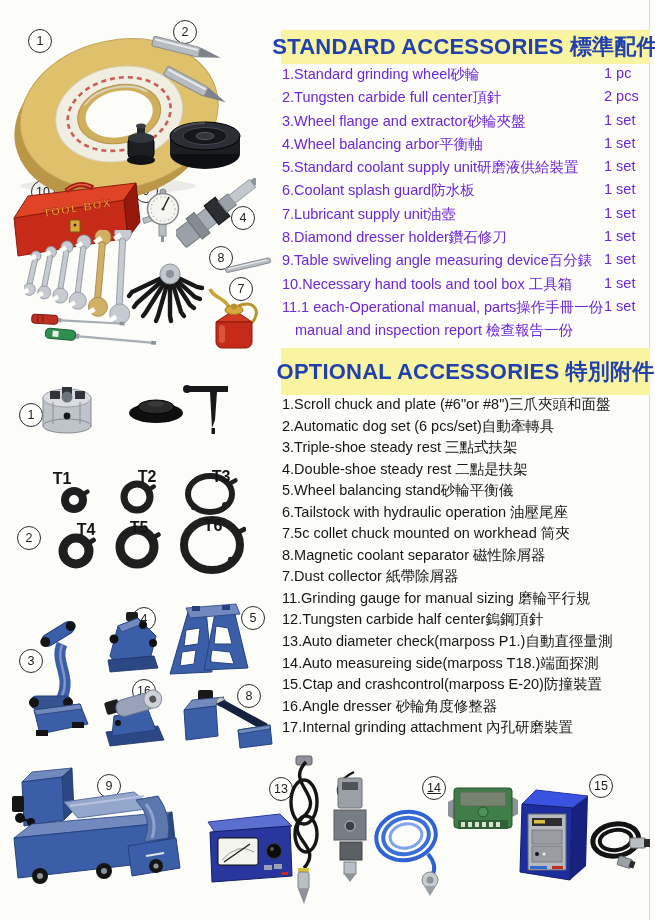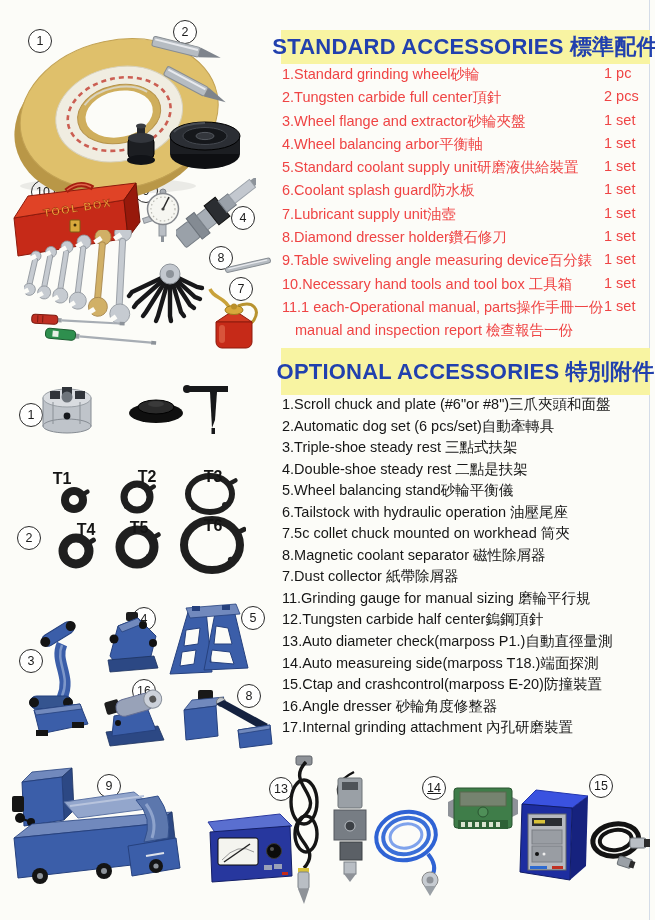--- a/index.html
+++ b/index.html
@@ -6,21 +6,21 @@
   body{background:#e8e8e8;font-family:"Liberation Sans",sans-serif;}
   .page{position:relative;width:655px;height:920px;background:#fcfcf8;overflow:hidden;}
   .fig{position:absolute;}
   .fig svg{display:block;}
   .badge{position:absolute;width:22px;height:22px;border:1.6px solid #2b2b2b;border-radius:50%;
          background:rgba(255,255,255,.85);color:#1c1c1c;font-size:12.5px;display:flex;
          align-items:center;justify-content:center;line-height:1;}
   .title{position:absolute;left:281px;width:369px;background:#f8f4a2;color:#2140ae;
          font-weight:bold;font-size:22px;display:flex;align-items:center;justify-content:center;
          letter-spacing:.2px;white-space:nowrap;}
-  .slist{position:absolute;left:282px;top:65px;width:366px;color:#ef4444;}
+  .slist{position:absolute;left:282px;top:65px;width:366px;color:#6d28d9;}
   .srow{height:23.3px;display:flex;align-items:flex-start;font-size:14.5px;white-space:nowrap;}
   .srow .t{flex:1;overflow:hidden;}
   .srow .q{width:44px;flex:none;}
   .srow.cont .t{padding-left:13px;}
   .olist{position:absolute;left:282px;top:395px;width:370px;color:#161616;}
   .orow{height:21.56px;font-size:14.5px;white-space:nowrap;overflow:hidden;}
   .doglabel{position:absolute;width:30px;text-align:center;font-size:16px;font-weight:bold;color:#141414;}
   .scan-edge{position:absolute;right:5px;top:0;bottom:0;width:1px;background:#d4dce8;}
   .met{fill:#c6cbd1;stroke:#8d939a;stroke-width:.8;}
   .brass{fill:#d1b066;stroke:#a3824a;stroke-width:.8;}
@@ -391,21 +391,21 @@
       <ellipse cx="174" cy="79" rx="28" ry="25" class="ring" stroke-width="8"></ellipse>
       <g transform="translate(174,79) rotate(-26)">
           <rect x="27" y="-2.4" width="11" height="4.8" rx="2" fill="#1f1f1f"></rect>
         </g>
       <circle cx="154" cy="96" r="3.4" fill="#1f1f1f"></circle>
         <circle cx="193" cy="94" r="3.2" fill="#1f1f1f"></circle>
     </svg>
   </div>
   <div class="doglabel" style="left:47px;top:470px;">T1</div>
   <div class="doglabel" style="left:123px;top:468px;margin-left:9px;">T2</div>
-  <div class="doglabel" style="left:198px;top:468px;">T3</div>
+  <div class="doglabel" style="left:206px;top:468px;">T3</div>
   <div class="doglabel" style="left:71px;top:521px;">T4</div>
   <div class="doglabel" style="left:124px;top:519px;">T5</div>
   <div class="doglabel" style="left:198px;top:517px;">T6</div>
 
   <div class="fig" style="left:28px;top:618px;">
     <svg width="68" height="126" viewBox="0 0 68 126">
       <g transform="rotate(-32 30 16)">
         <rect x="12" y="10" width="36" height="12" rx="6" class="blu"></rect>
         <circle cx="15" cy="16" r="5" fill="#141414"></circle>
           <circle cx="45" cy="16" r="5" fill="#141414"></circle>

